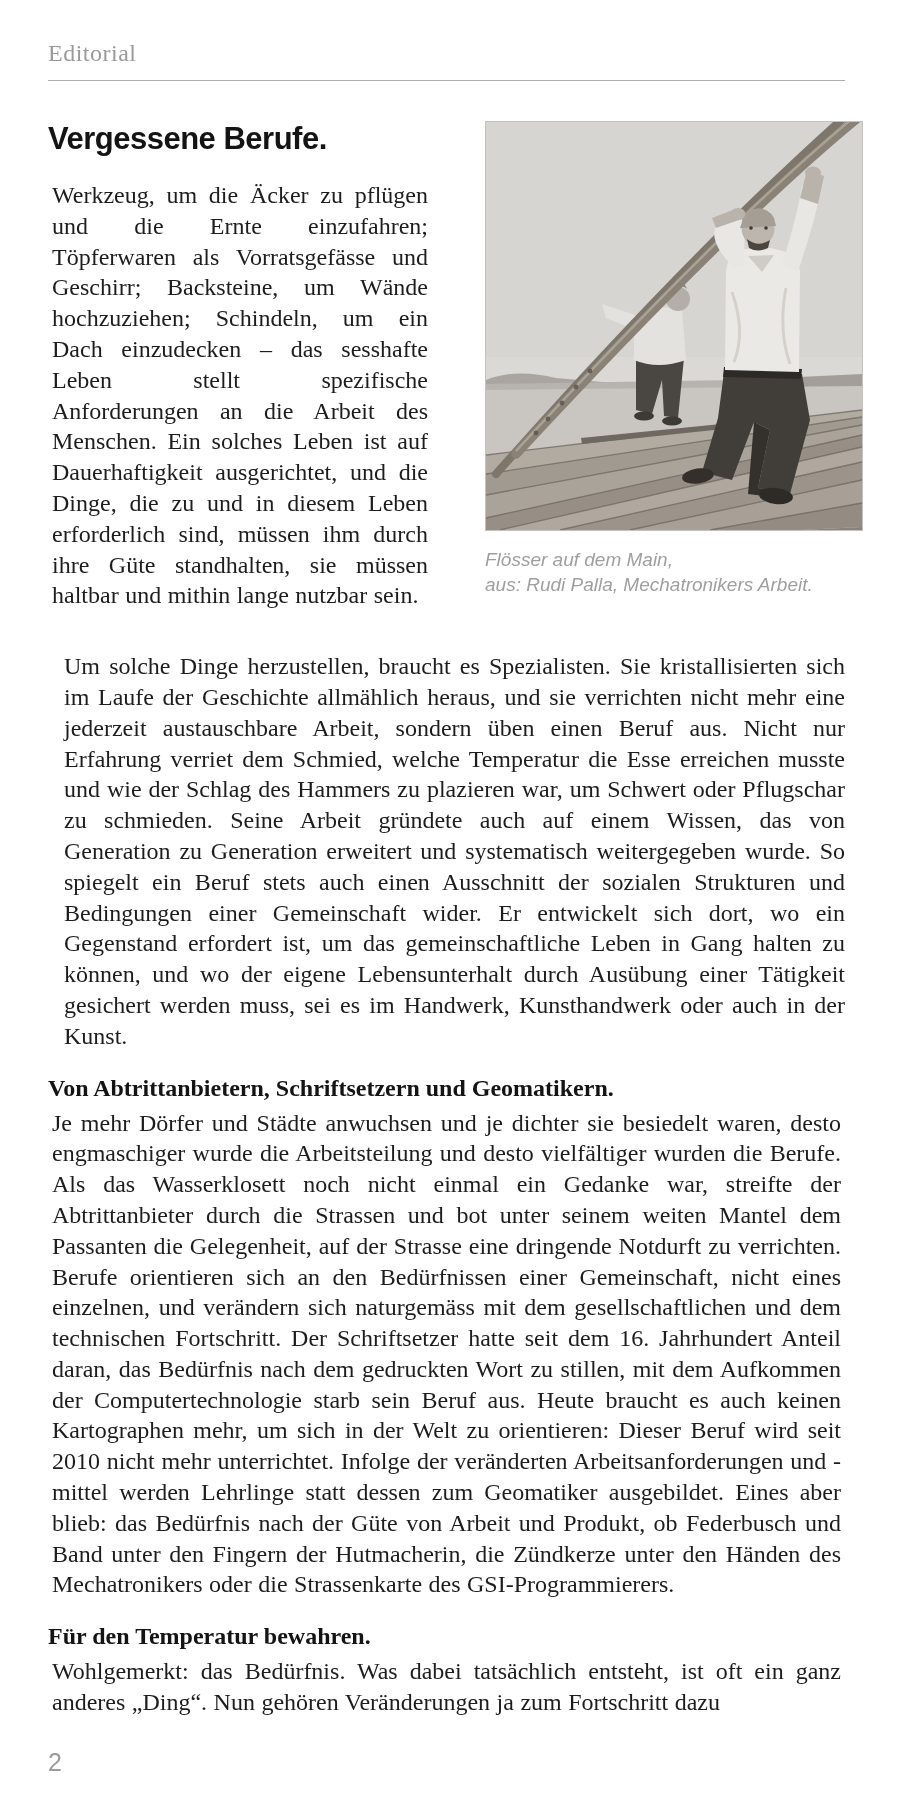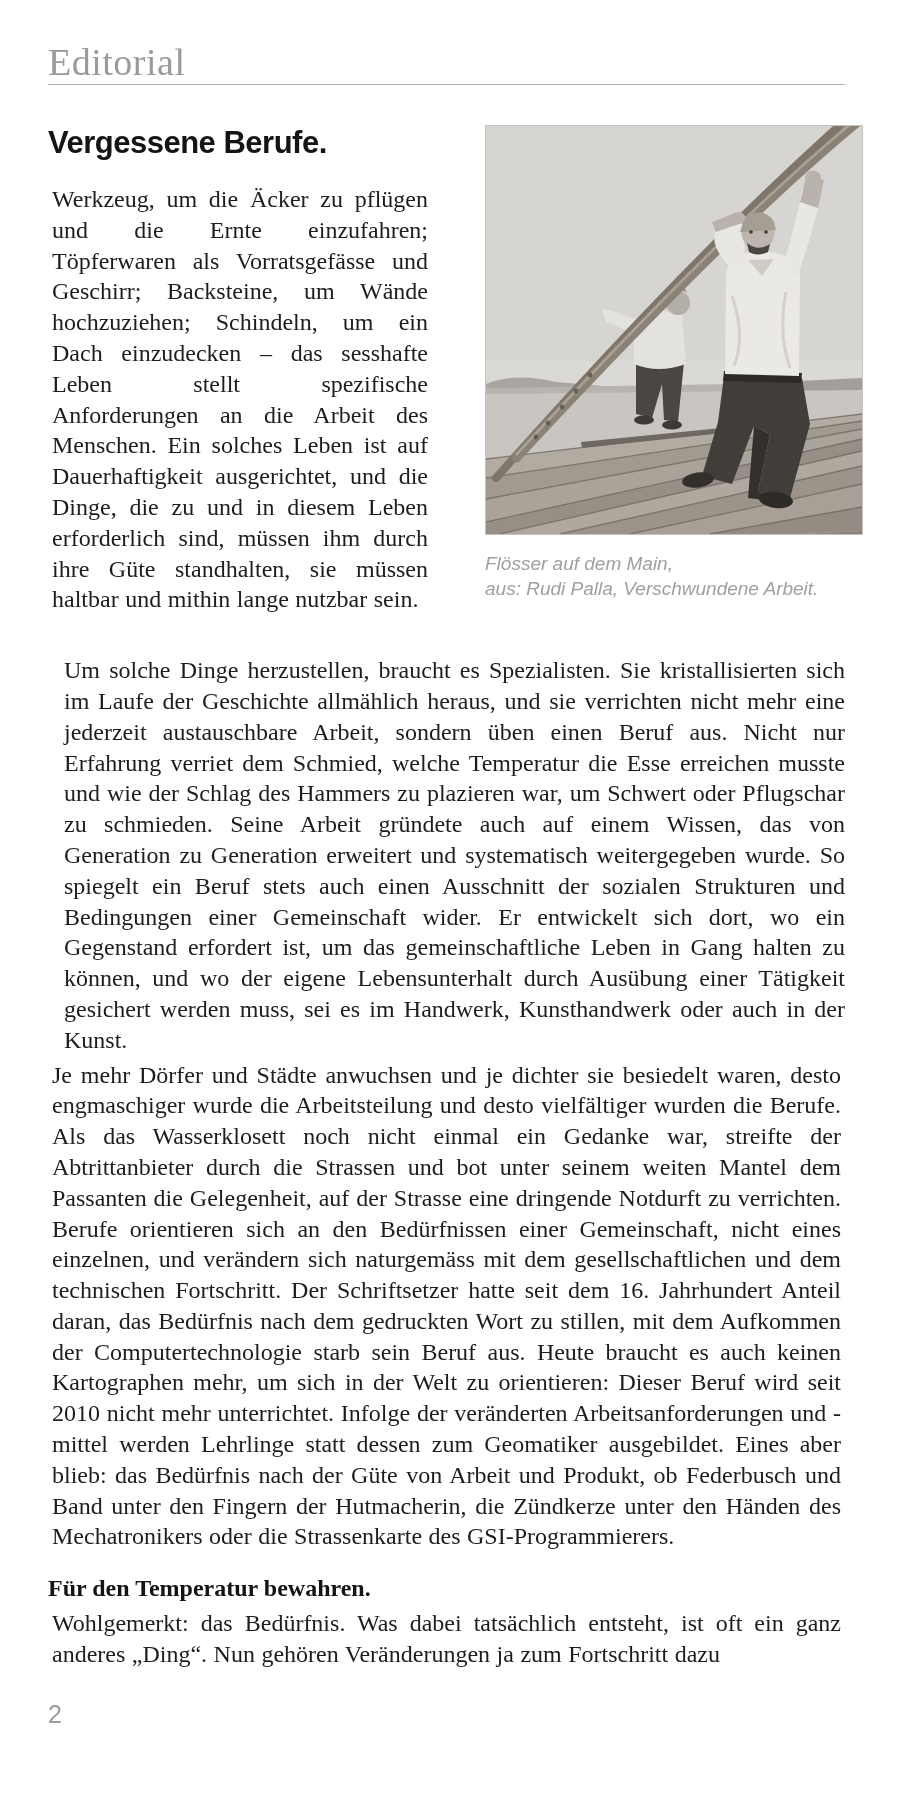--- a/index.html
+++ b/index.html
@@ -7,22 +7,22 @@
     width:900px;height:1800px;overflow:hidden;
     font-family:"Liberation Serif", serif;
     color:#1d1d1d;
     -webkit-font-smoothing:antialiased;
   }
   .page{box-sizing:border-box;width:900px;height:1800px;padding:40px 55px 0 48px;position:relative;}
 
   
   .eyebrow{
     font-family:"Liberation Serif", serif;
-    font-size:38px;letter-spacing:.5px;color:#9a9a9a;
-    border-bottom:1.5px solid #aeaeae;
+    font-size:24px;letter-spacing:.5px;color:#9a9a9a;
+    padding-bottom:13px;border-bottom:1.5px solid #aeaeae;
   }
 
   
   .top-grid{display:flex;gap:53px;margin-top:40px;align-items:flex-start;}
   .left-col{width:384px;flex:none;}
   h1.title{
     font-family:"Liberation Sans", sans-serif;
     font-weight:700;font-size:31px;letter-spacing:-.5px;
     color:#141414;margin:0 0 23px 0;
   }
@@ -155,26 +155,27 @@
             <circle cx="280" cy="106" r="1.8" fill="#3d3833"></circle>
             <path d="M261,117 q11,9 23,1 l-2,8 q-10,5 -19,0 Z" fill="#4b453e"></path>
 
             <ellipse cx="252" cy="92" rx="7.5" ry="6" fill="#b9b3ab"></ellipse>
             <ellipse cx="327" cy="51" rx="8" ry="6.5" fill="#b9b3ab"></ellipse>
           </g>
         </svg>
       </div>
       <figcaption class="caption">
         <span>Flösser auf dem Main,</span><br>
-        <span>aus: Rudi Palla, Verschwundene Arbeit.</span>
+        <span>aus: Rudi Palla, Mechatronikers Arbeit.</span>
       </figcaption>
     </figure>
   </div>
 
   <p class="body-text full">Um solche Dinge herzustellen, braucht es Spezialisten. Sie kristallisierten sich im Laufe der Geschichte allmählich heraus, und sie verrichten nicht mehr eine jederzeit austauschbare Arbeit, sondern üben einen Beruf aus. Nicht nur Erfahrung verriet dem Schmied, welche Temperatur die Esse erreichen musste und wie der Schlag des Hammers zu plazieren war, um Schwert oder Pflugschar zu schmieden. Seine Arbeit gründete auch auf einem Wissen, das von Generation zu Generation erweitert und systematisch weitergegeben wurde. So spiegelt ein Beruf stets auch einen Ausschnitt der sozialen Strukturen und Bedingungen einer Gemeinschaft wider. Er entwickelt sich dort, wo ein Gegenstand erfordert ist, um das gemeinschaftliche Leben in Gang halten zu können, und wo der eigene Lebensunterhalt durch Ausübung einer Tätigkeit gesichert werden muss, sei es im Handwerk, Kunsthandwerk oder auch in der Kunst.</p>
 
+  <h2 class="sub">Von Abtrittanbietern, Schriftsetzern und Geomatikern.</h2>
   <p class="body-text after-sub">Je mehr Dörfer und Städte anwuchsen und je dichter sie besiedelt waren, desto engmaschiger wurde die Arbeitsteilung und desto vielfältiger wurden die Berufe. Als das Wasserklosett noch nicht einmal ein Gedanke war, streifte der Abtrittanbieter durch die Strassen und bot unter seinem weiten Mantel dem Passanten die Gelegenheit, auf der Strasse eine dringende Notdurft zu verrichten. Berufe orientieren sich an den Bedürfnissen einer Gemeinschaft, nicht eines einzelnen, und verändern sich naturgemäss mit dem gesellschaftlichen und dem technischen Fortschritt. Der Schriftsetzer hatte seit dem 16. Jahrhundert Anteil daran, das Bedürfnis nach dem gedruckten Wort zu stillen, mit dem Aufkommen der Computertechnologie starb sein Beruf aus. Heute braucht es auch keinen Kartographen mehr, um sich in der Welt zu orientieren: Dieser Beruf wird seit 2010 nicht mehr unterrichtet. Infolge der veränderten Arbeitsanforderungen und -mittel werden Lehrlinge statt dessen zum Geomatiker ausgebildet. Eines aber blieb: das Bedürfnis nach der Güte von Arbeit und Produkt, ob Federbusch und Band unter den Fingern der Hutmacherin, die Zündkerze unter den Händen des Mechatronikers oder die Strassenkarte des GSI-Programmierers.</p>
 
   <h2 class="sub">Für den Temperatur bewahren.</h2>
   <p class="body-text after-sub">Wohlgemerkt: das Bedürfnis. Was dabei tatsächlich entsteht, ist oft ein ganz anderes „Ding“. Nun gehören Veränderungen ja zum Fortschritt dazu</p>
 
   <div class="pagenum">2</div>
 </div>
 
 </body></html>

